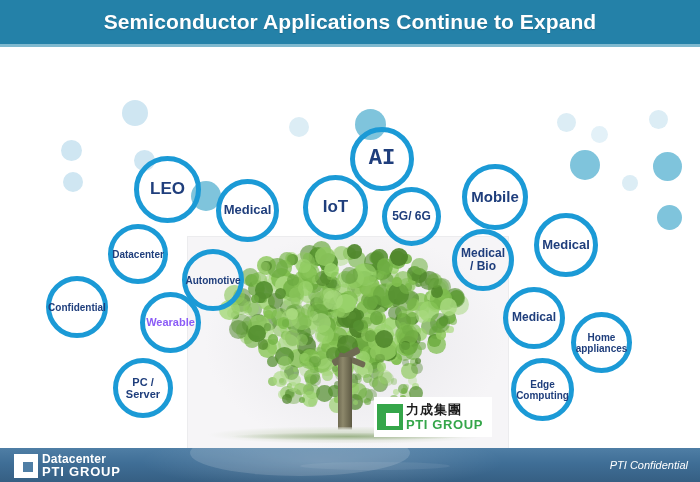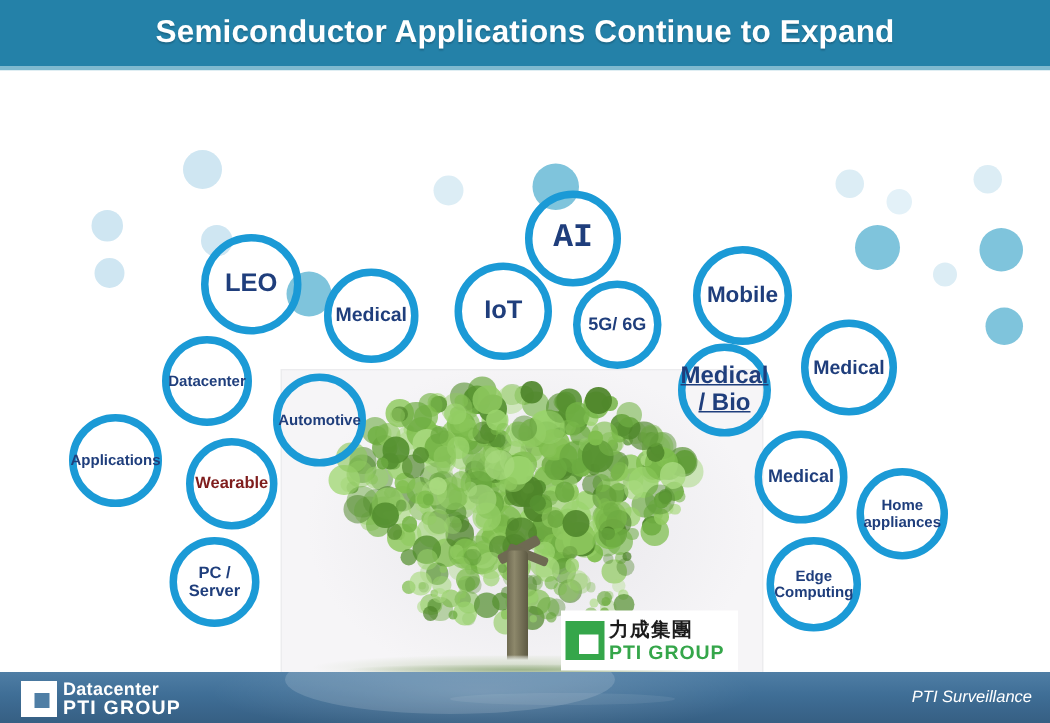--- a/index.html
+++ b/index.html
@@ -31,21 +31,21 @@
   .canvas{
     position:absolute;left:0;top:47px;width:700px;height:401px;
     background:#ffffff;overflow:hidden;
   }
 
   
   .dot{position:absolute;border-radius:50%;}
 
   
   .picture{
-    position:absolute;left:188px;top:200px;width:320px;height:225px;
+    position:absolute;left:188px;top:190px;width:320px;height:225px;
     background:
       radial-gradient(ellipse 150px 110px at 52% 46%, #e8e6ea 0%, #efeef1 55%, #f6f5f7 100%),
       linear-gradient(180deg,#f2f1f4 0%, #eceaef 70%, #f7f7f8 100%);
     overflow:hidden;
     box-shadow:0 0 0 1px rgba(200,200,205,.35);
   }
   
   .leaf{position:absolute;border-radius:50%;}
   .trunk{
     position:absolute;left:150px;top:120px;width:14px;height:78px;
@@ -696,26 +696,26 @@
         <div class="bubble" style="left: 108px; top: 177px; width: 60px; height: 60px; border-color: rgb(27, 154, 214); color: rgb(31, 62, 124);">
           <span style="font-size: 10px;">Datacenter</span>
         </div>
         <div class="bubble" style="left: 534px; top: 166px; width: 64px; height: 64px; border-color: rgb(27, 154, 214); color: rgb(31, 62, 124);">
           <span style="font-size: 13px;">Medical</span>
         </div>
         <div class="bubble" style="left: 182px; top: 202px; width: 62px; height: 62px; border-color: rgb(27, 154, 214); color: rgb(31, 62, 124);">
           <span style="font-size: 10px;">Automotive</span>
         </div>
         <div class="bubble" style="left: 452px; top: 182px; width: 62px; height: 62px; border-color: rgb(27, 154, 214); color: rgb(31, 62, 124);">
-          <span style="font-size: 16px; text-decoration: underline;">Medical / Bio</span>
+          <span style="font-size: 12px;">Medical / Bio</span>
         </div>
         <div class="bubble" style="left: 46px; top: 229px; width: 62px; height: 62px; border-color: rgb(27, 154, 214); color: rgb(31, 62, 124);">
-          <span style="font-size: 10px;">Applications</span>
-        </div>
-        <div class="bubble" style="left: 124px; top: 245px; width: 61px; height: 61px; border-color: rgb(27, 154, 214); color: #7f1d1d;">
+          <span style="font-size: 10px;">Confidential</span>
+        </div>
+        <div class="bubble" style="left: 140px; top: 245px; width: 61px; height: 61px; border-color: rgb(27, 154, 214); color: #8b5cf6;">
           <span style="font-size: 11px;">Wearable</span>
         </div>
         <div class="bubble" style="left: 503px; top: 240px; width: 62px; height: 62px; border-color: rgb(27, 154, 214); color: rgb(31, 62, 124);">
           <span style="font-size: 12px;">Medical</span>
         </div>
         <div class="bubble" style="left: 571px; top: 265px; width: 61px; height: 61px; border-color: rgb(27, 154, 214); color: rgb(31, 62, 124);">
           <span style="font-size: 10px;">Home appliances</span>
         </div>
         <div class="bubble" style="left: 113px; top: 311px; width: 60px; height: 60px; border-color: rgb(27, 154, 214); color: rgb(31, 62, 124);">
           <span style="font-size: 11px;">PC / Server</span>
@@ -730,16 +730,16 @@
   <div class="footer">
     <div class="footer-streak" style="left:190px;top:-18px;width:220px;height:46px;"></div>
     <div class="footer-streak" style="left:300px;top:14px;width:150px;height:8px;opacity:.5;"></div>
     <div class="footer-logo">
       <div class="footer-logo-mark"></div>
       <div class="footer-logo-text">
         <div class="fl-1">Datacenter</div>
         <div class="fl-2">PTI GROUP</div>
       </div>
     </div>
-    <div class="footer-note">PTI Surveillance</div>
+    <div class="footer-note">PTI Confidential</div>
   </div>
 
 </div>
 
 </body></html>

